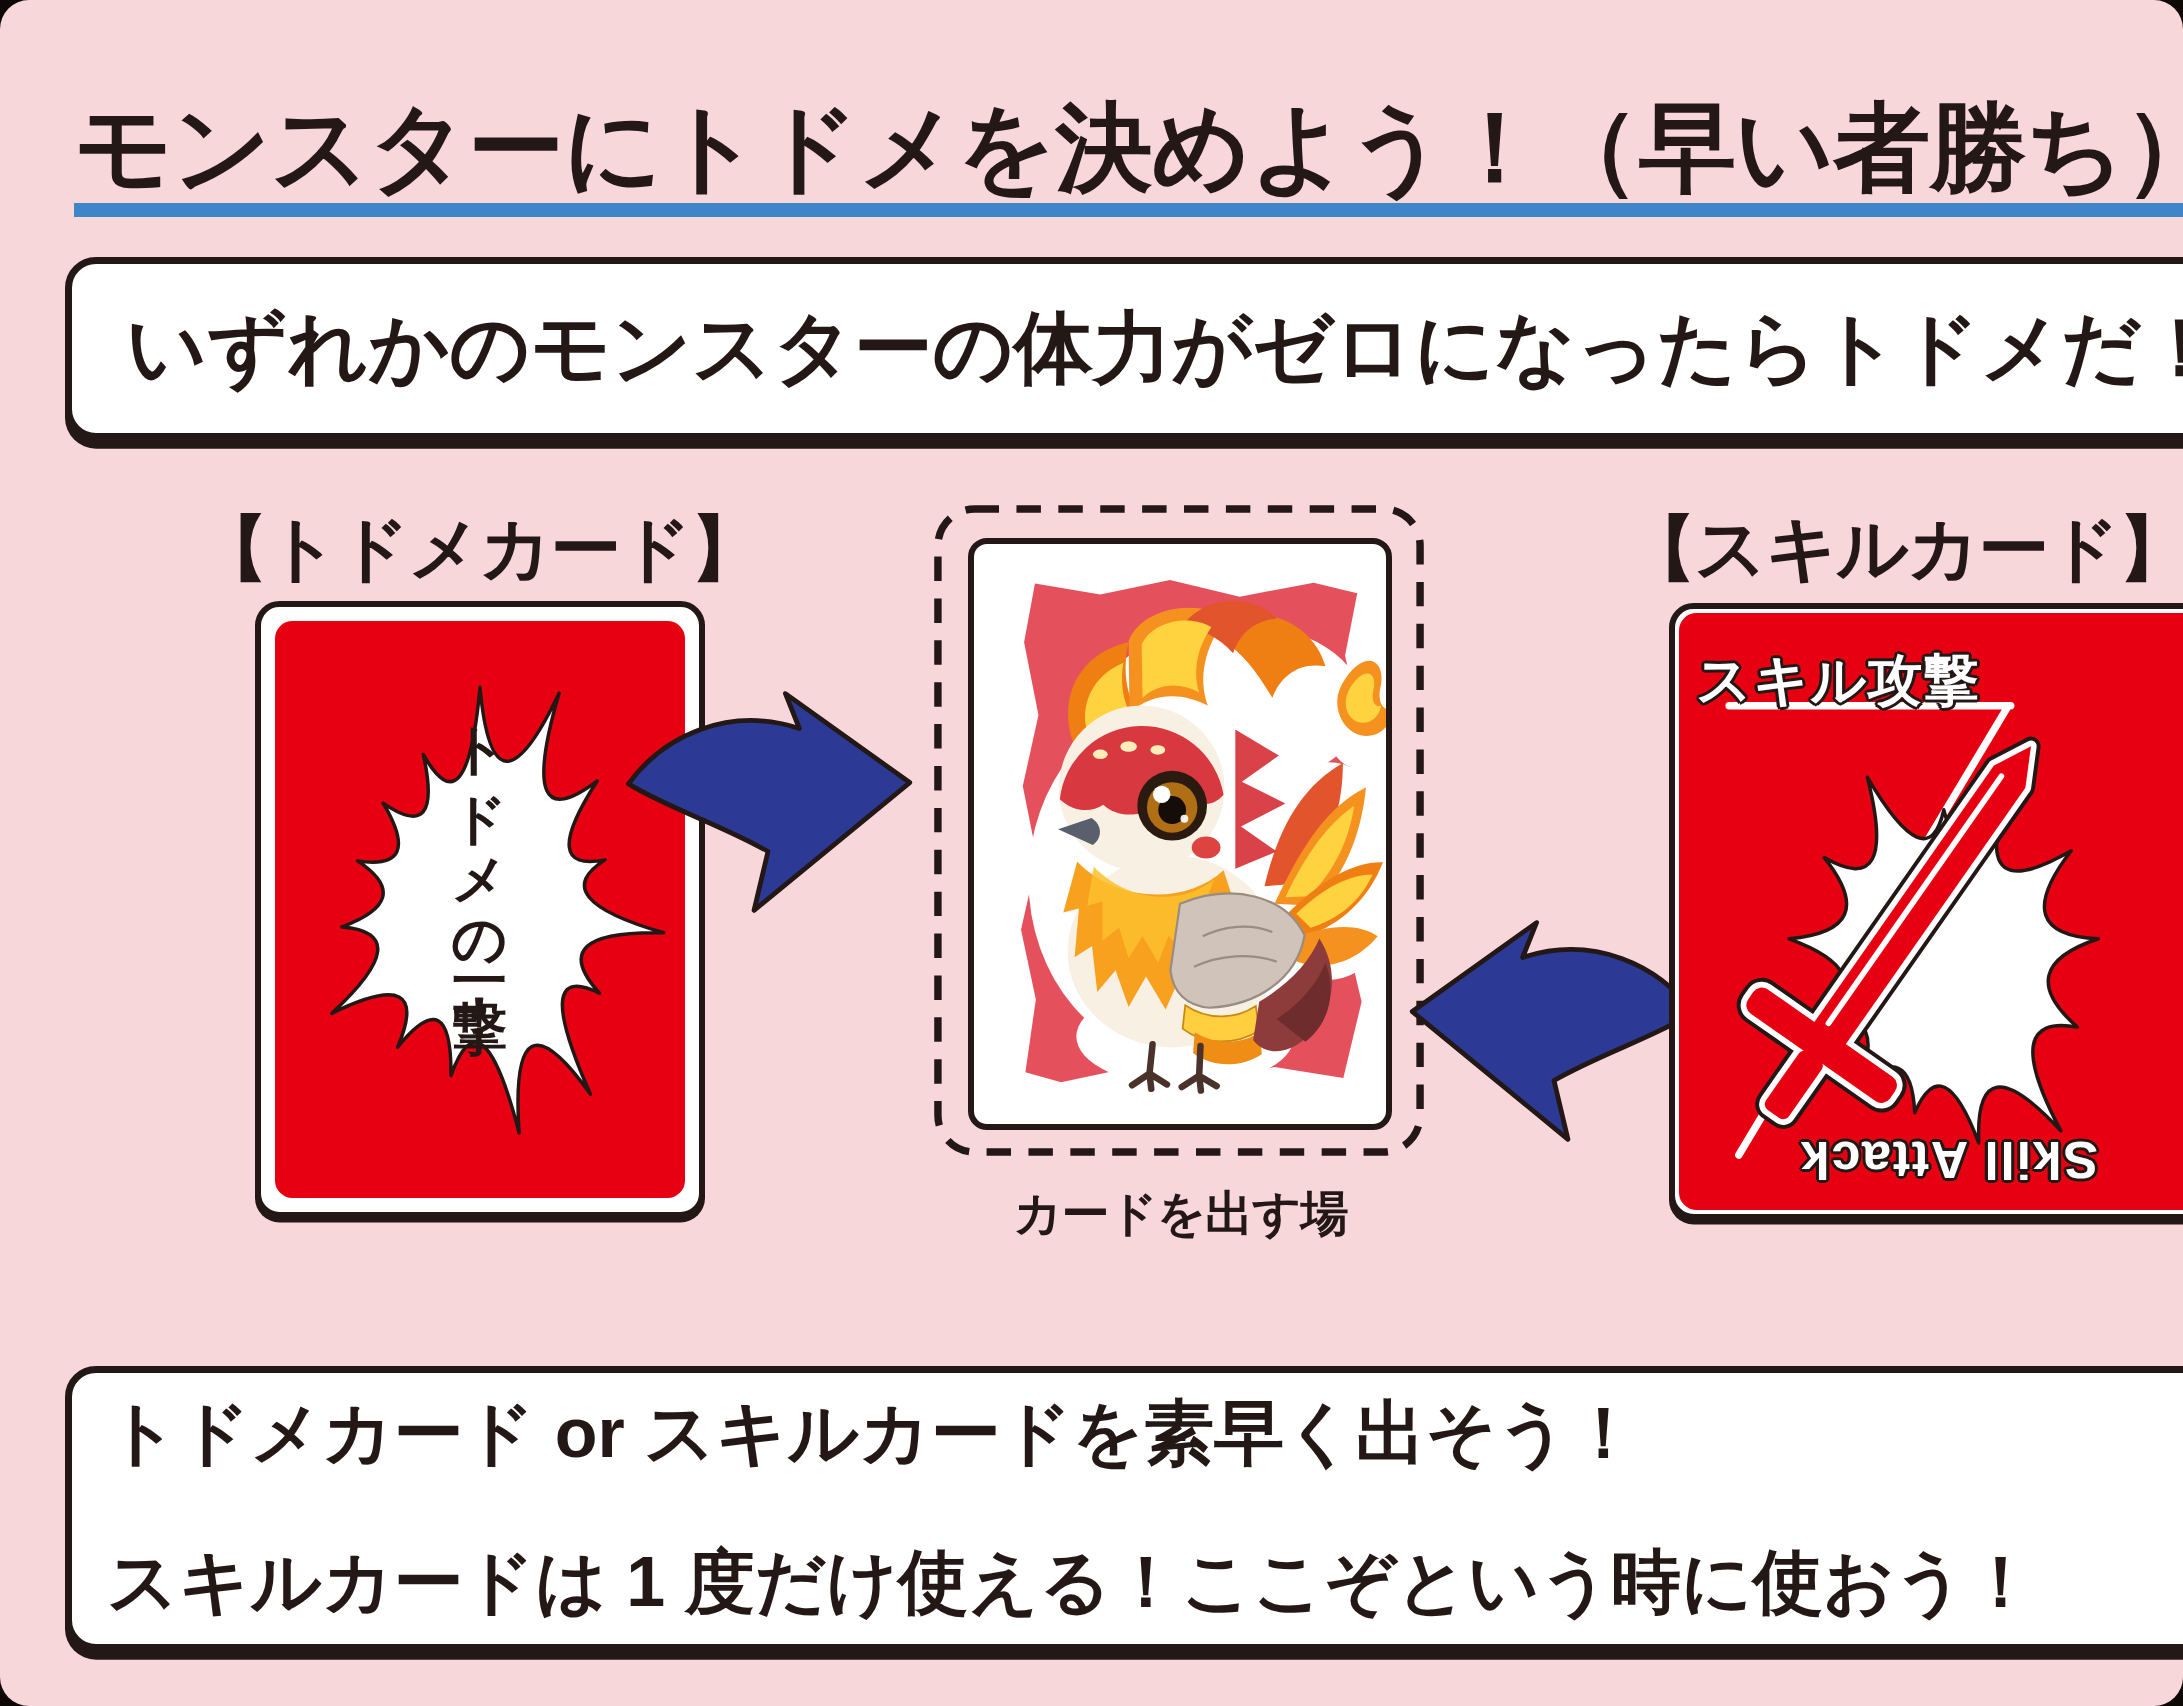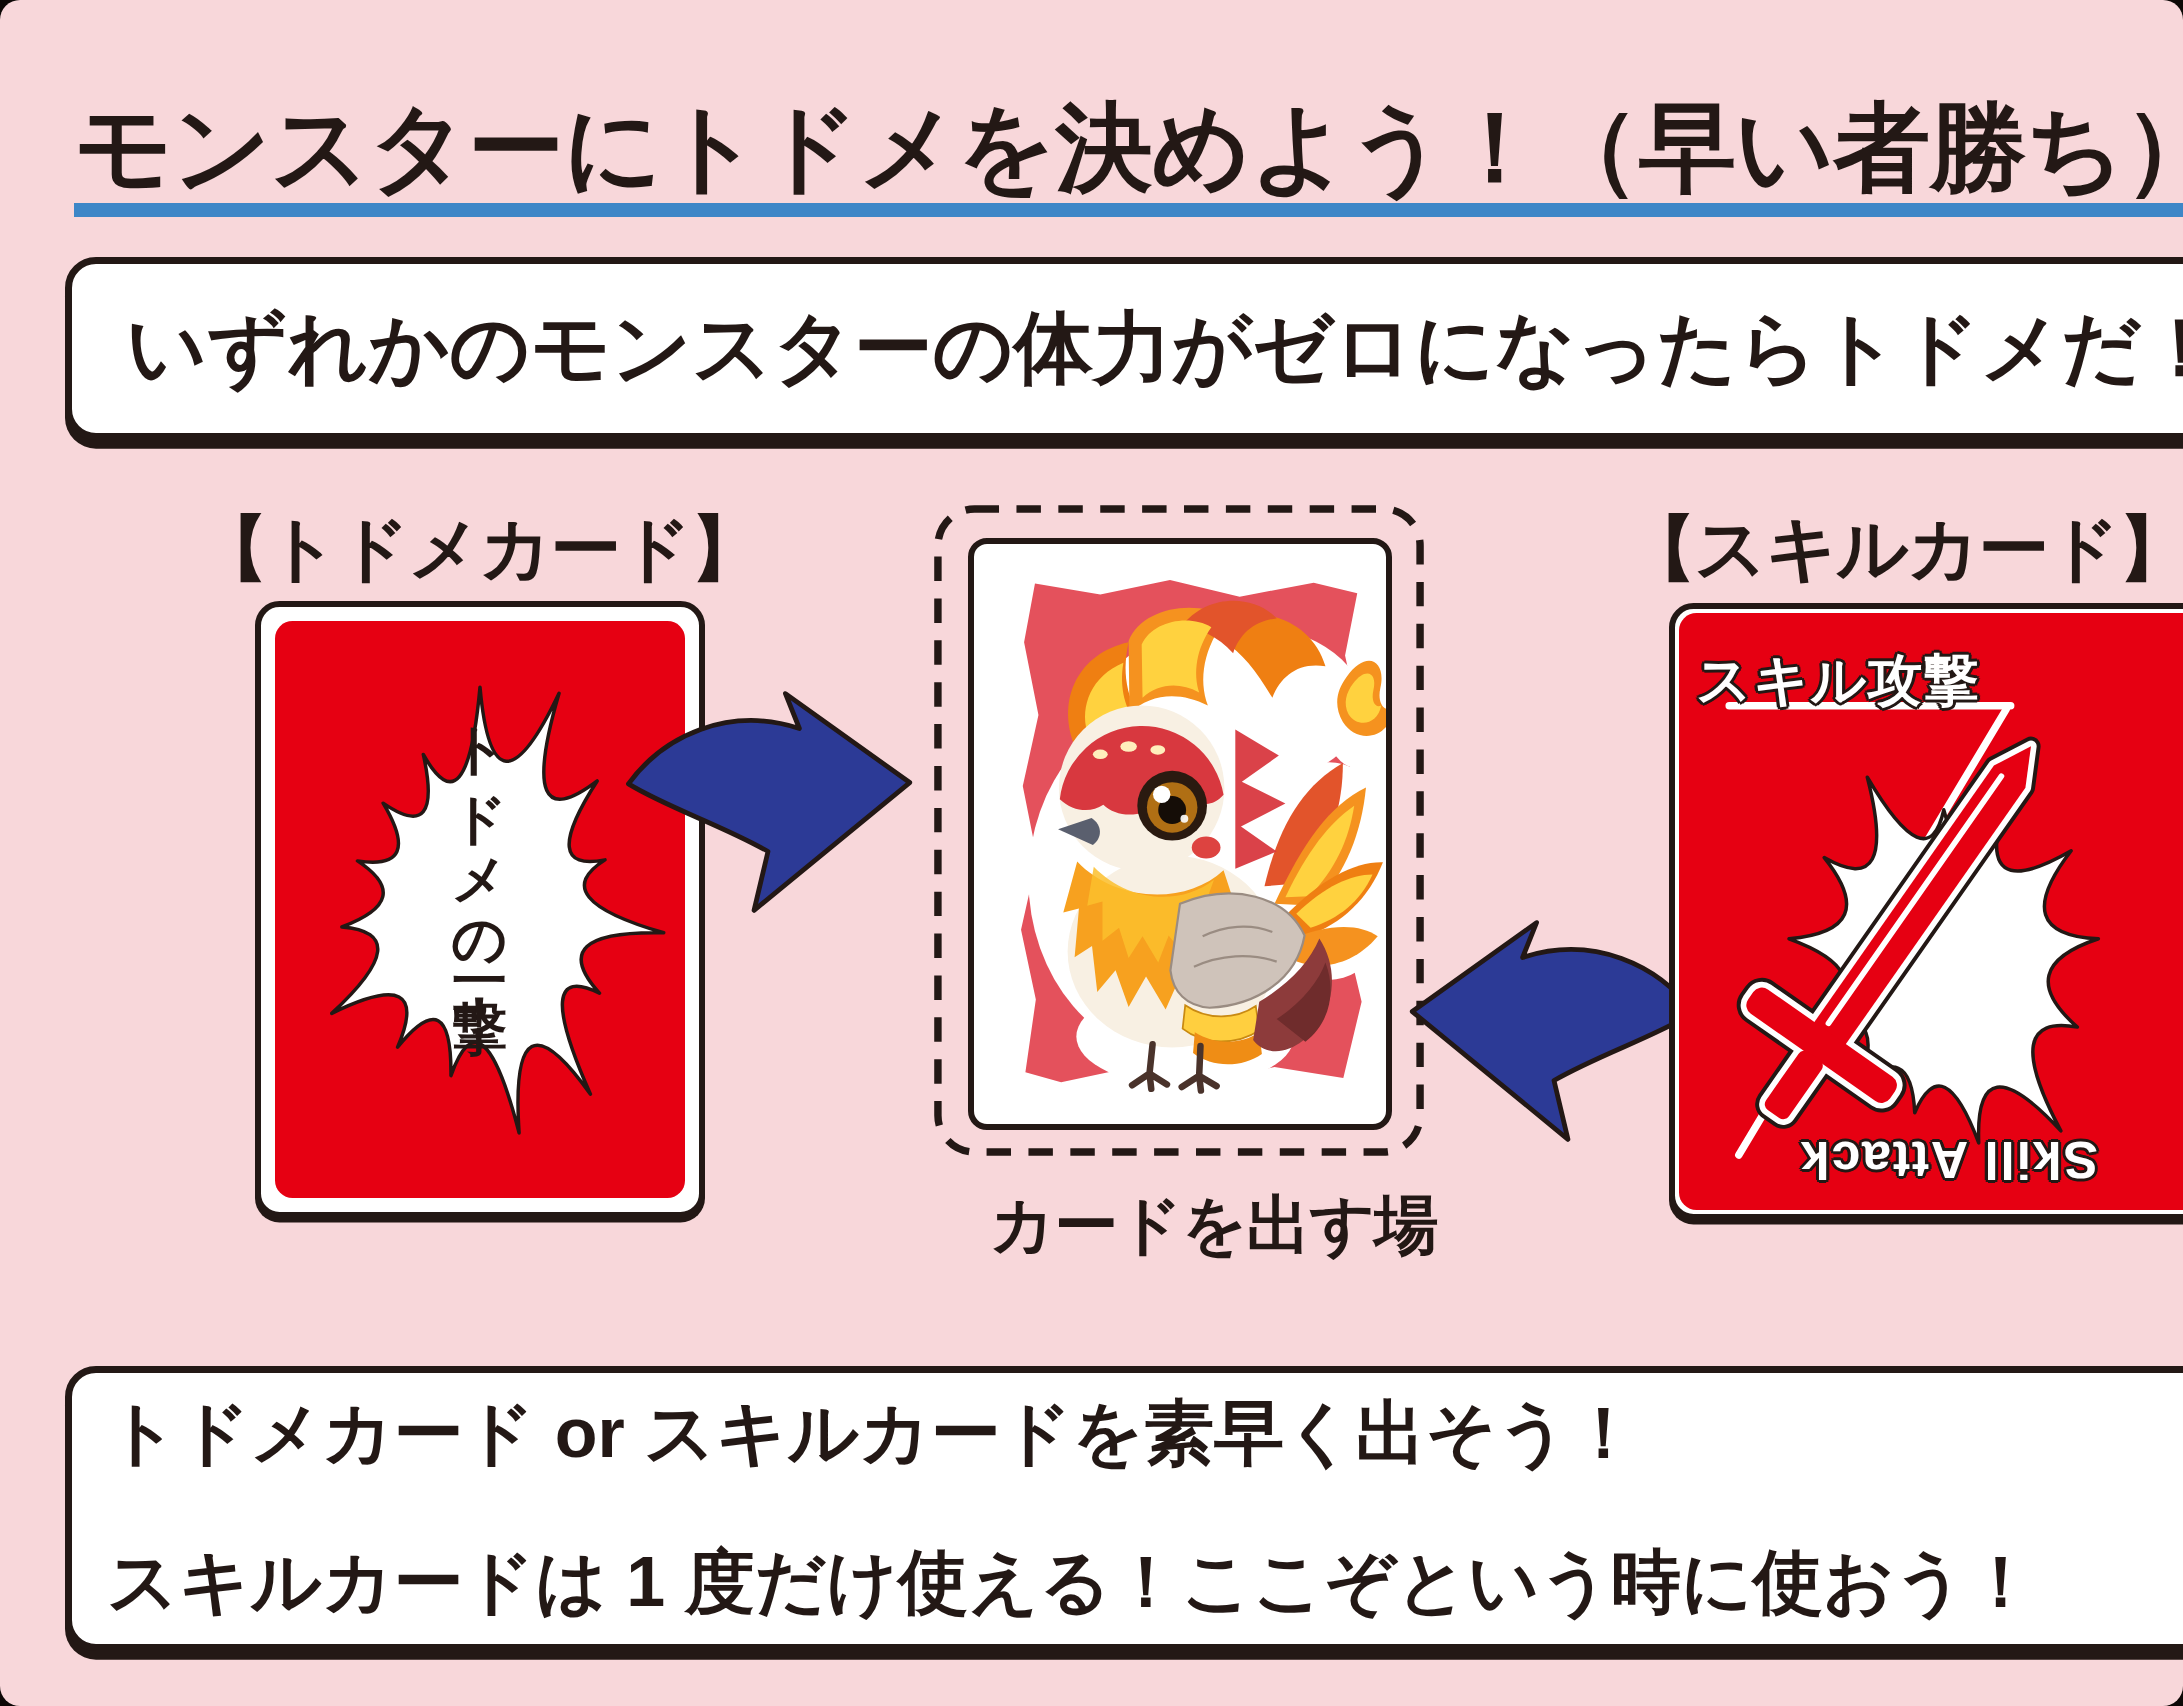--- a/index.html
+++ b/index.html
@@ -3,21 +3,21 @@
 <meta charset="utf-8">
 <style>
   :root{
     --bg:#0d0806; --pink:#f8d7da; --ink:#231815; --card-red:#e60012;
     --paper-red:#e4515c; --arrow-blue:#2c3a96; --underline-blue:#3e86c7;
     --cream:#f8f0e3;
   }
   *{margin:0;padding:0;box-sizing:border-box;}
   html,body{width:2348px;height:1706px;background:var(--bg);
     font-family:"Liberation Sans","DejaVu Sans",sans-serif;color:var(--ink);}
-  .panel{position:absolute;inset:0;background:var(--pink);border-radius:20px;overflow:hidden;}
+  .panel{position:absolute;inset:0;background:var(--pink);border-radius:29px;overflow:hidden;}
 
   .title{position:absolute;left:74px;top:84px;font-size:97px;font-weight:900;
     letter-spacing:-0.9px;white-space:nowrap;color:var(--ink);}
   .underline{position:absolute;left:74px;top:203px;width:2142px;height:14px;background:var(--underline-blue);}
 
   .box{position:absolute;background:#fff;border:7px solid var(--ink);border-radius:31px;
     box-shadow:0 8.7px 0 var(--ink);}
   .info-box{left:65px;top:257px;width:2217px;height:183px;display:flex;align-items:center;justify-content:center;}
   .info-box span{font-size:79px;font-weight:900;white-space:nowrap;}
 
@@ -41,22 +41,22 @@
   #arrow-left{left:611px;top:681px;}
   #arrow-right{left:1397px;top:910px;transform:scaleX(-1);}
   .arrow path{fill:var(--arrow-blue);stroke:var(--ink);stroke-width:11;stroke-linejoin:round;}
 
   .dashed-frame{position:absolute;left:934px;top:505px;width:490px;height:651px;overflow:visible;}
   .dashed-frame rect{fill:none;stroke:var(--ink);stroke-width:17;stroke-dasharray:56 40;}
 
   .monster-card{left:968px;top:538px;width:424px;height:592px;border-radius:19px;box-shadow:none;}
   .monster-card svg{position:absolute;inset:0;width:100%;height:100%;}
 
-  .field-label{position:absolute;left:924px;top:1182px;width:579px;text-align:center;
-    font-size:64px;font-weight:900;letter-spacing:-0.9px;white-space:nowrap;}
+  .field-label{position:absolute;left:891px;top:1182px;width:579px;text-align:center;
+    font-size:48px;font-weight:900;letter-spacing:-0.9px;white-space:nowrap;}
 
   .skill{left:1669px;top:603px;width:560px;height:617px;}
   .skill .red-face{inset:4.4px;}
   .skill-art{position:absolute;inset:0;width:100%;height:100%;}
   .wline{stroke:#fff;stroke-width:17;stroke-linecap:round;}
   .outline-white{color:#fff;
     text-shadow:3.1px 0 0 var(--ink),-3.1px 0 0 var(--ink),0 3.1px 0 var(--ink),0 -3.1px 0 var(--ink),
       2.2px 2.2px 0 var(--ink),-2.2px 2.2px 0 var(--ink),2.2px -2.2px 0 var(--ink),-2.2px -2.2px 0 var(--ink);}
   .skill-title{position:absolute;left:16.6px;top:31px;font-size:55px;font-weight:900;
     letter-spacing:0.9px;white-space:nowrap;}

